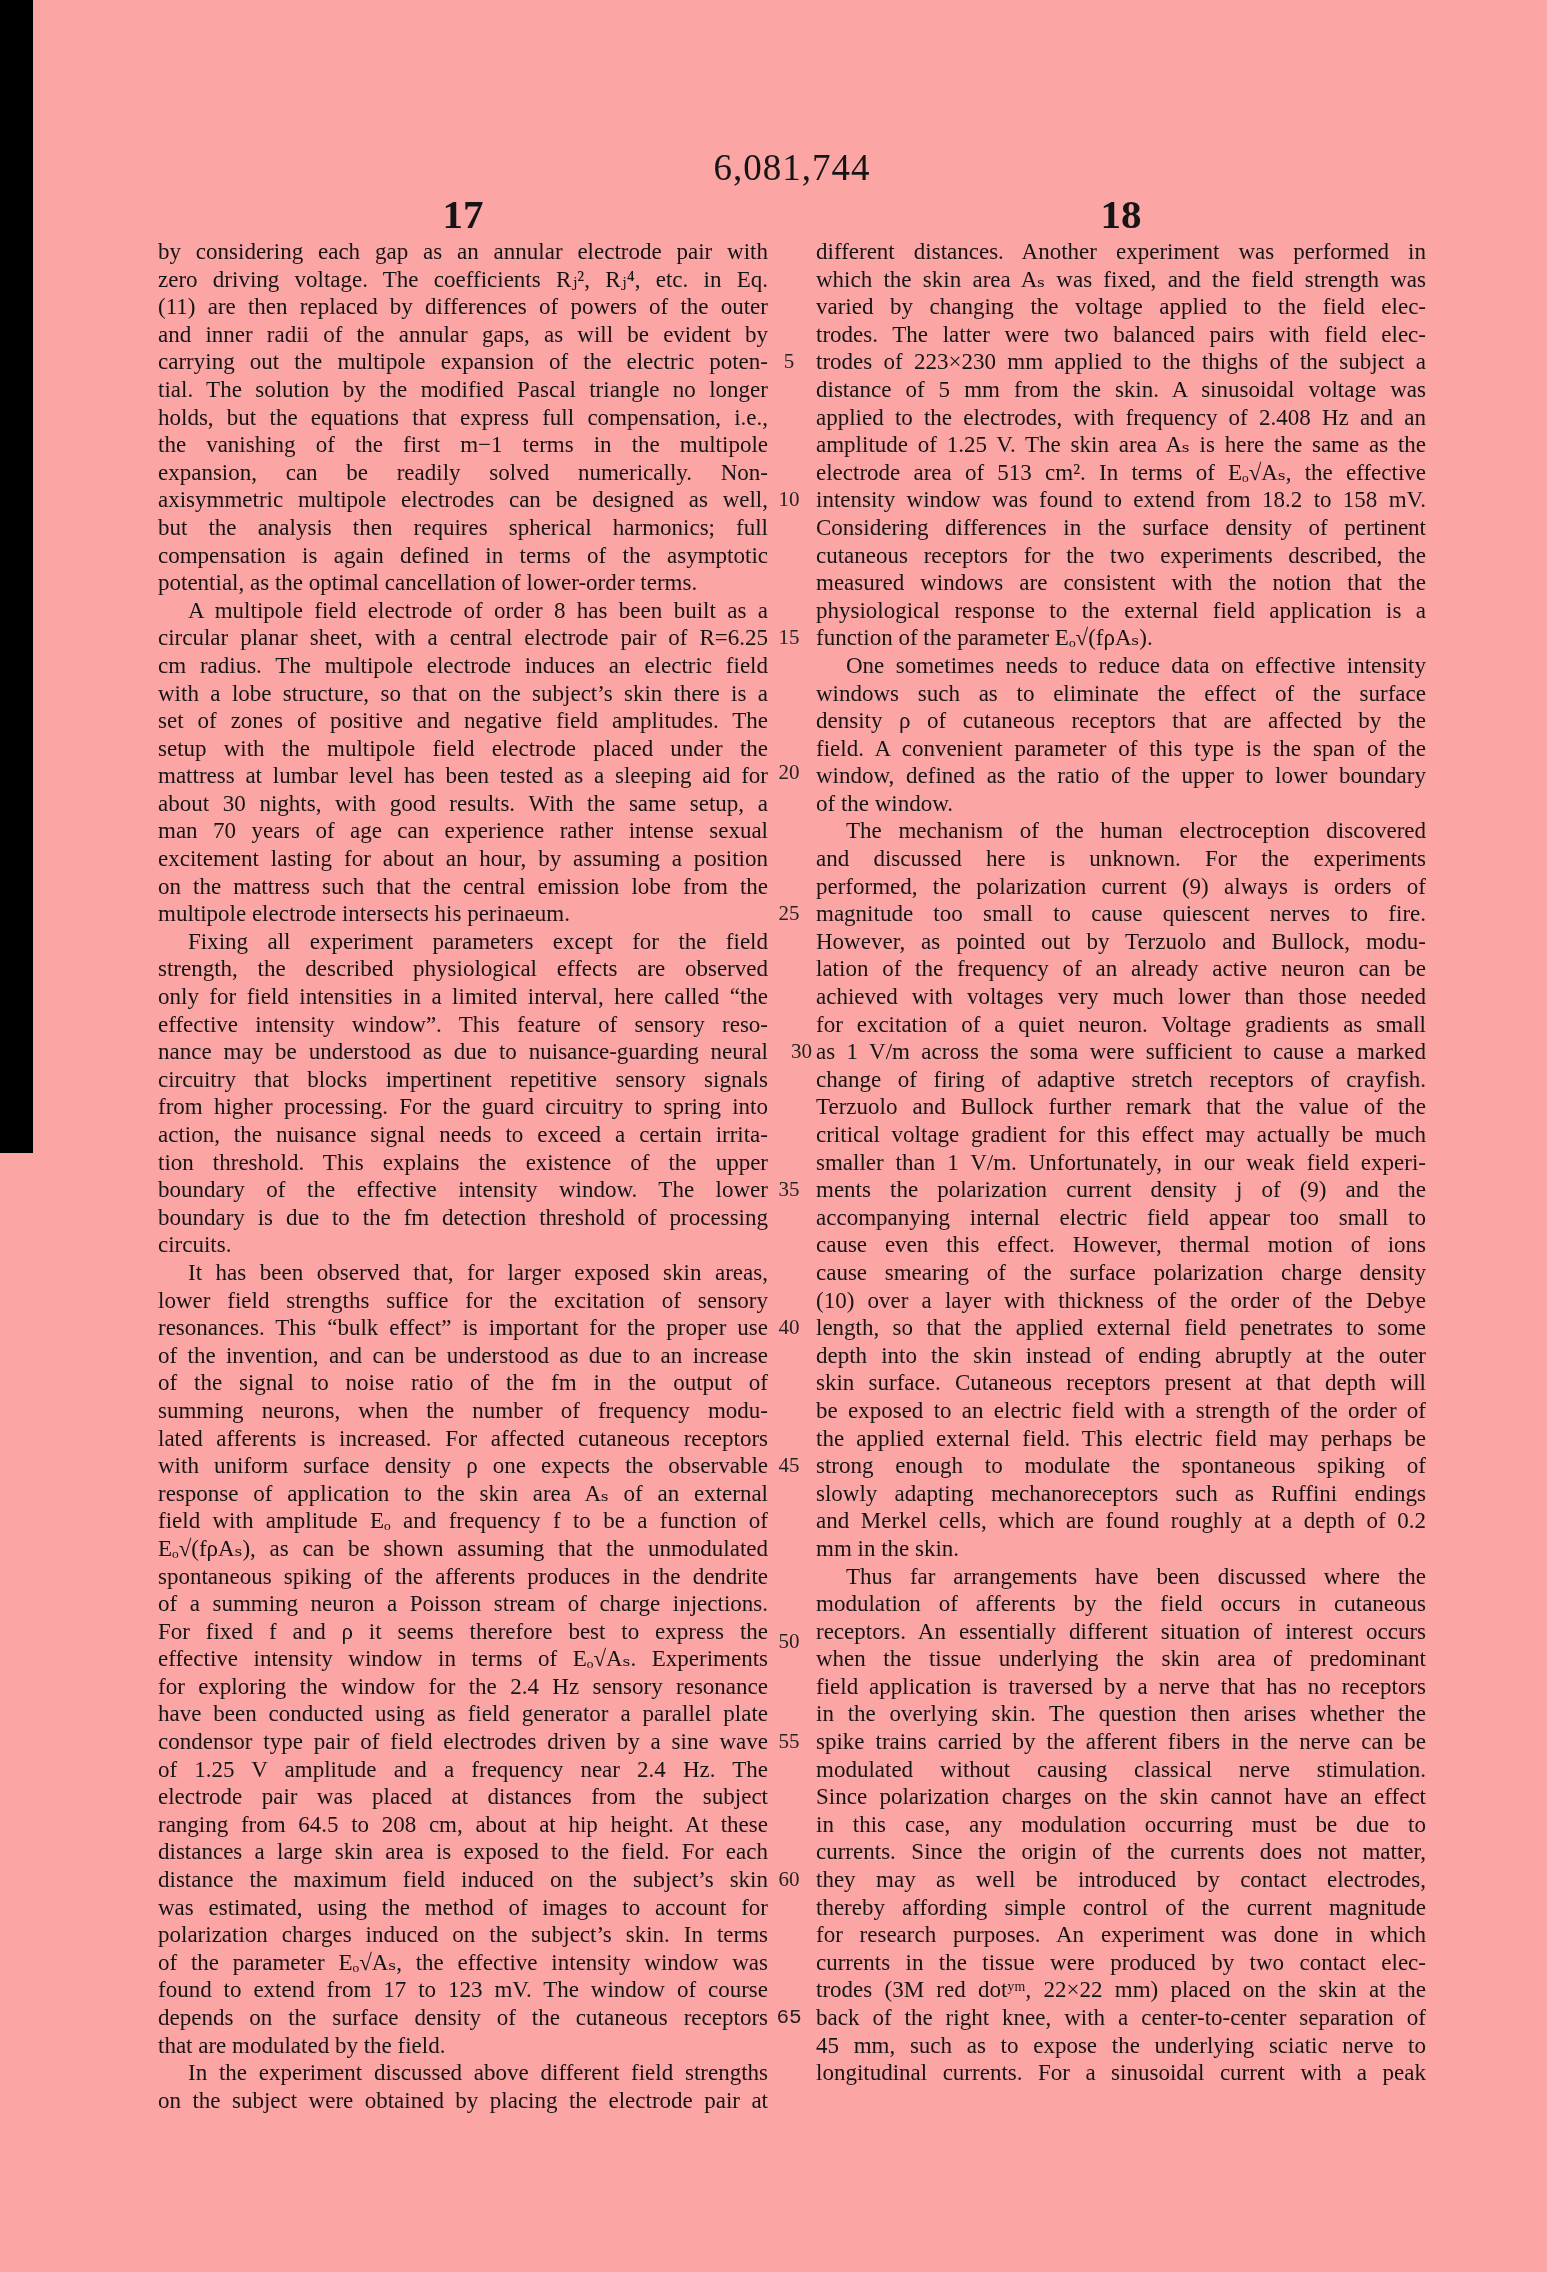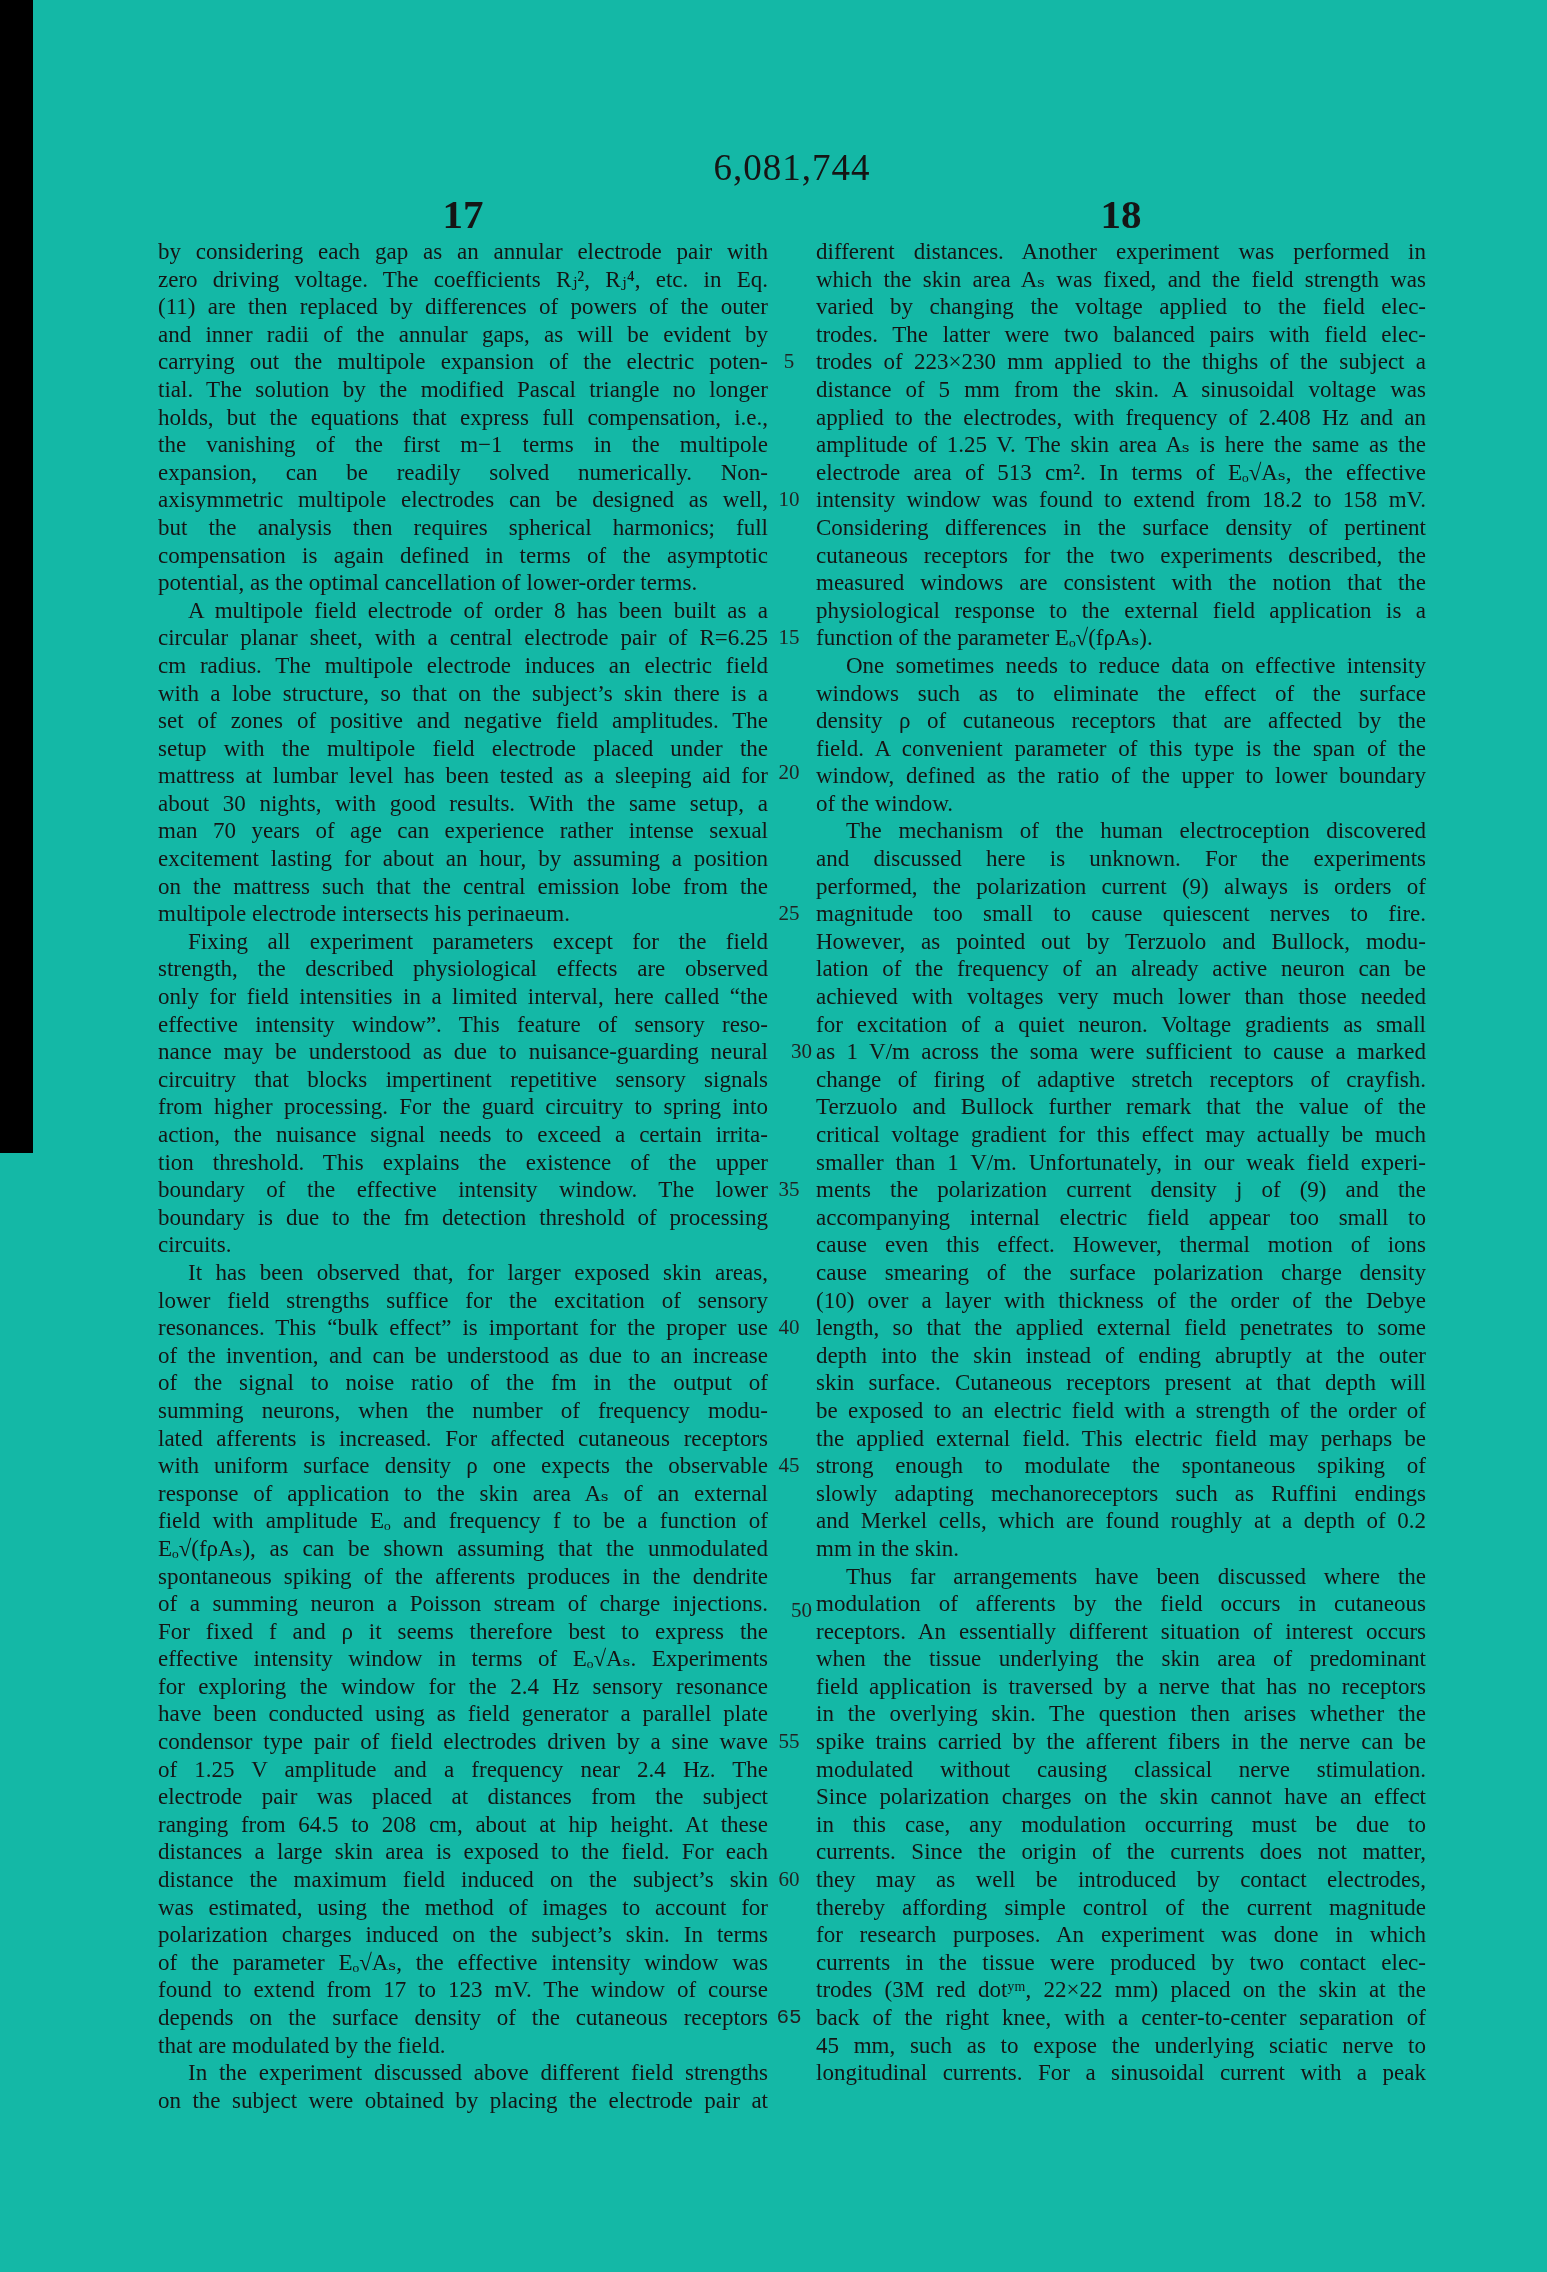--- a/index.html
+++ b/index.html
@@ -1,20 +1,20 @@
 <!DOCTYPE html>
 <html><head>
 <meta charset="utf-8">
 <style>
   html, body { margin: 0; padding: 0; background: #ffffff; }
   .page {
     position: relative;
     width: 1547px;
     height: 2272px;
-    background: #14b8a6;
+    background: #fca5a5;
     font-family: "Liberation Serif", "DejaVu Serif", serif;
     color: #151515;
     overflow: hidden;
   }
   .scan-bar {
     position: absolute;
     left: 0; top: 0;
     width: 33px; height: 1153px;
     background: #000000;
   }
@@ -150,21 +150,21 @@
   <div id="gutter" class="gutter">
       <div class="gnum" style="top: 110.4px;">5</div>
       <div class="gnum" style="top: 248.4px;">10</div>
       <div class="gnum" style="top: 386.4px;">15</div>
       <div class="gnum" style="top: 521px;">20</div>
       <div class="gnum" style="top: 662.4px;">25</div>
       <div class="gnum" style="top: 800.4px; text-align: right;">30</div>
       <div class="gnum" style="top: 938.4px;">35</div>
       <div class="gnum" style="top: 1076.4px;">40</div>
       <div class="gnum" style="top: 1214.4px;">45</div>
-      <div class="gnum" style="top: 1359px; text-align: right;">50</div>
+      <div class="gnum" style="top: 1390px;">50</div>
       <div class="gnum" style="top: 1490.4px;">55</div>
       <div class="gnum" style="top: 1628.4px;">60</div>
       <div class="gnum" style="top: 1766.4px; font-family: Liberation Mono, monospace;">65</div>
     </div>
   <div id="col-right" class="col col-right">
       <div class="line">different distances. Another experiment was performed in</div>
       <div class="line">which the skin area Aₛ was fixed, and the field strength was</div>
       <div class="line">varied by changing the voltage applied to the field elec-</div>
       <div class="line">trodes. The latter were two balanced pairs with field elec-</div>
       <div class="line">trodes of 223×230 mm applied to the thighs of the subject a</div>

